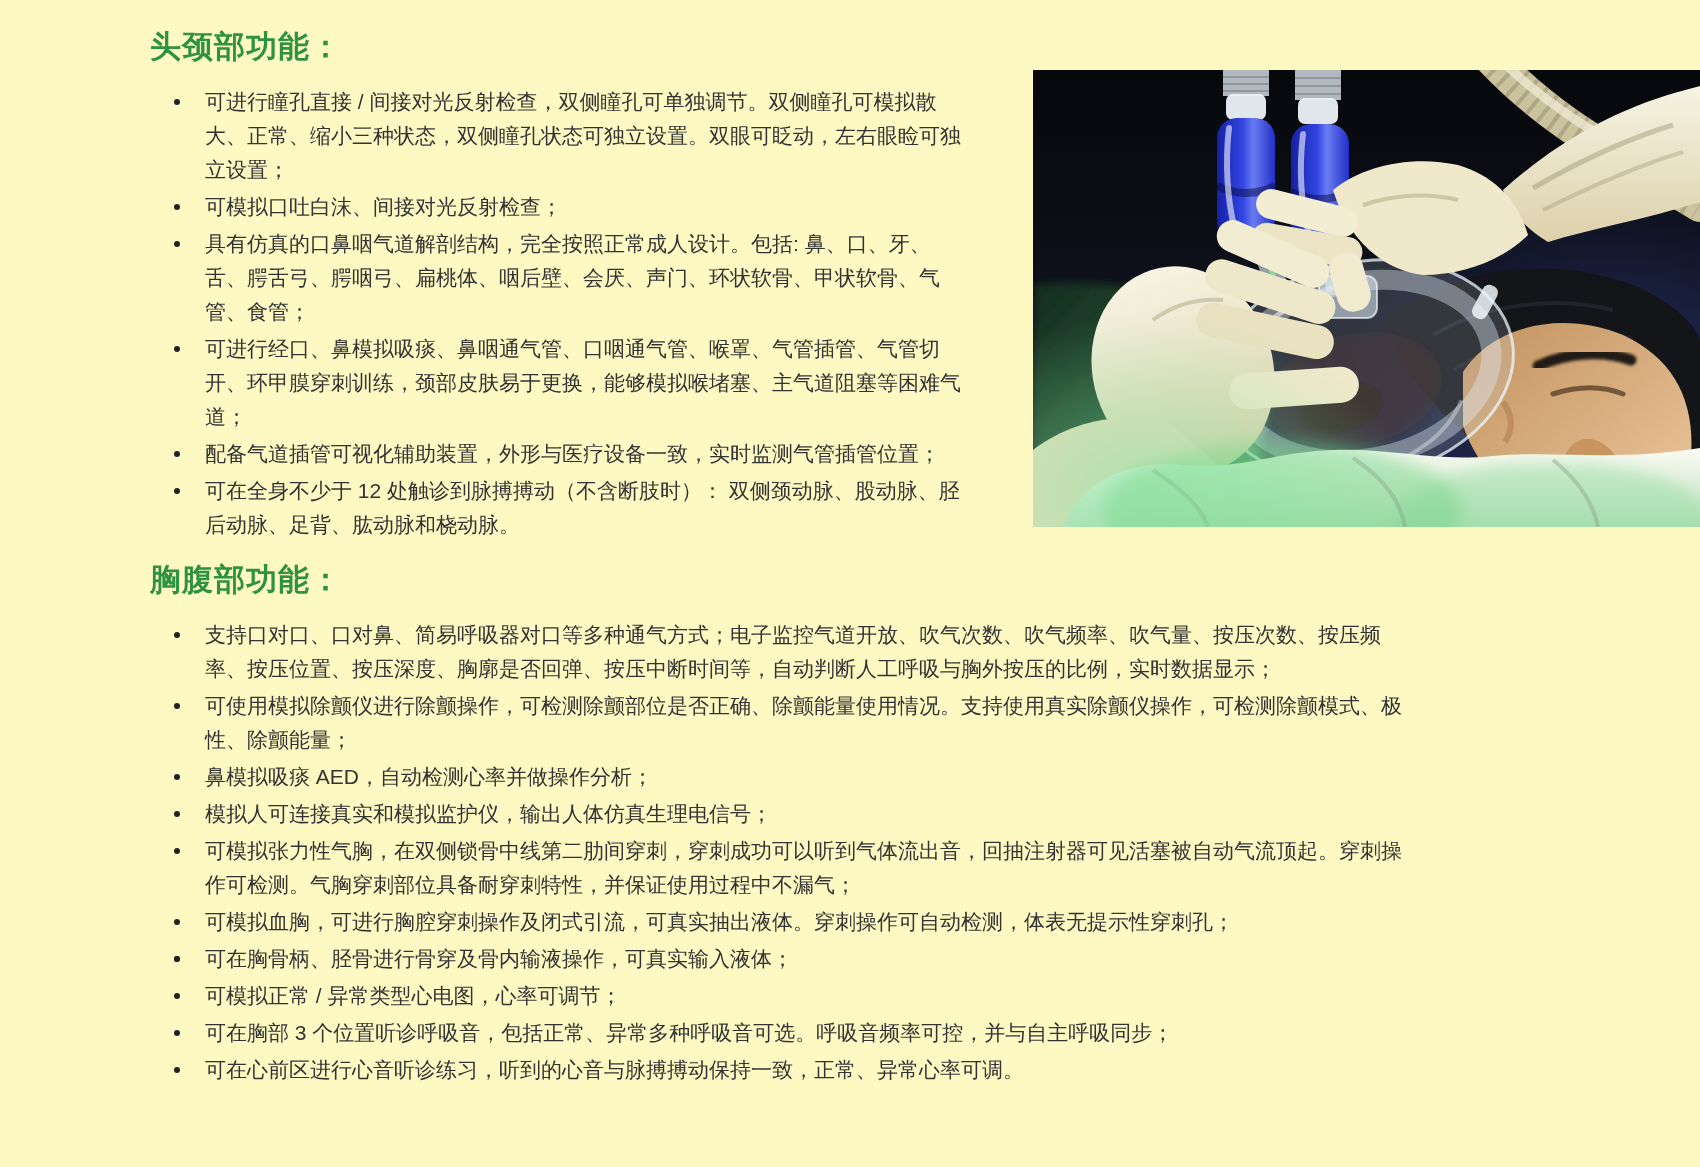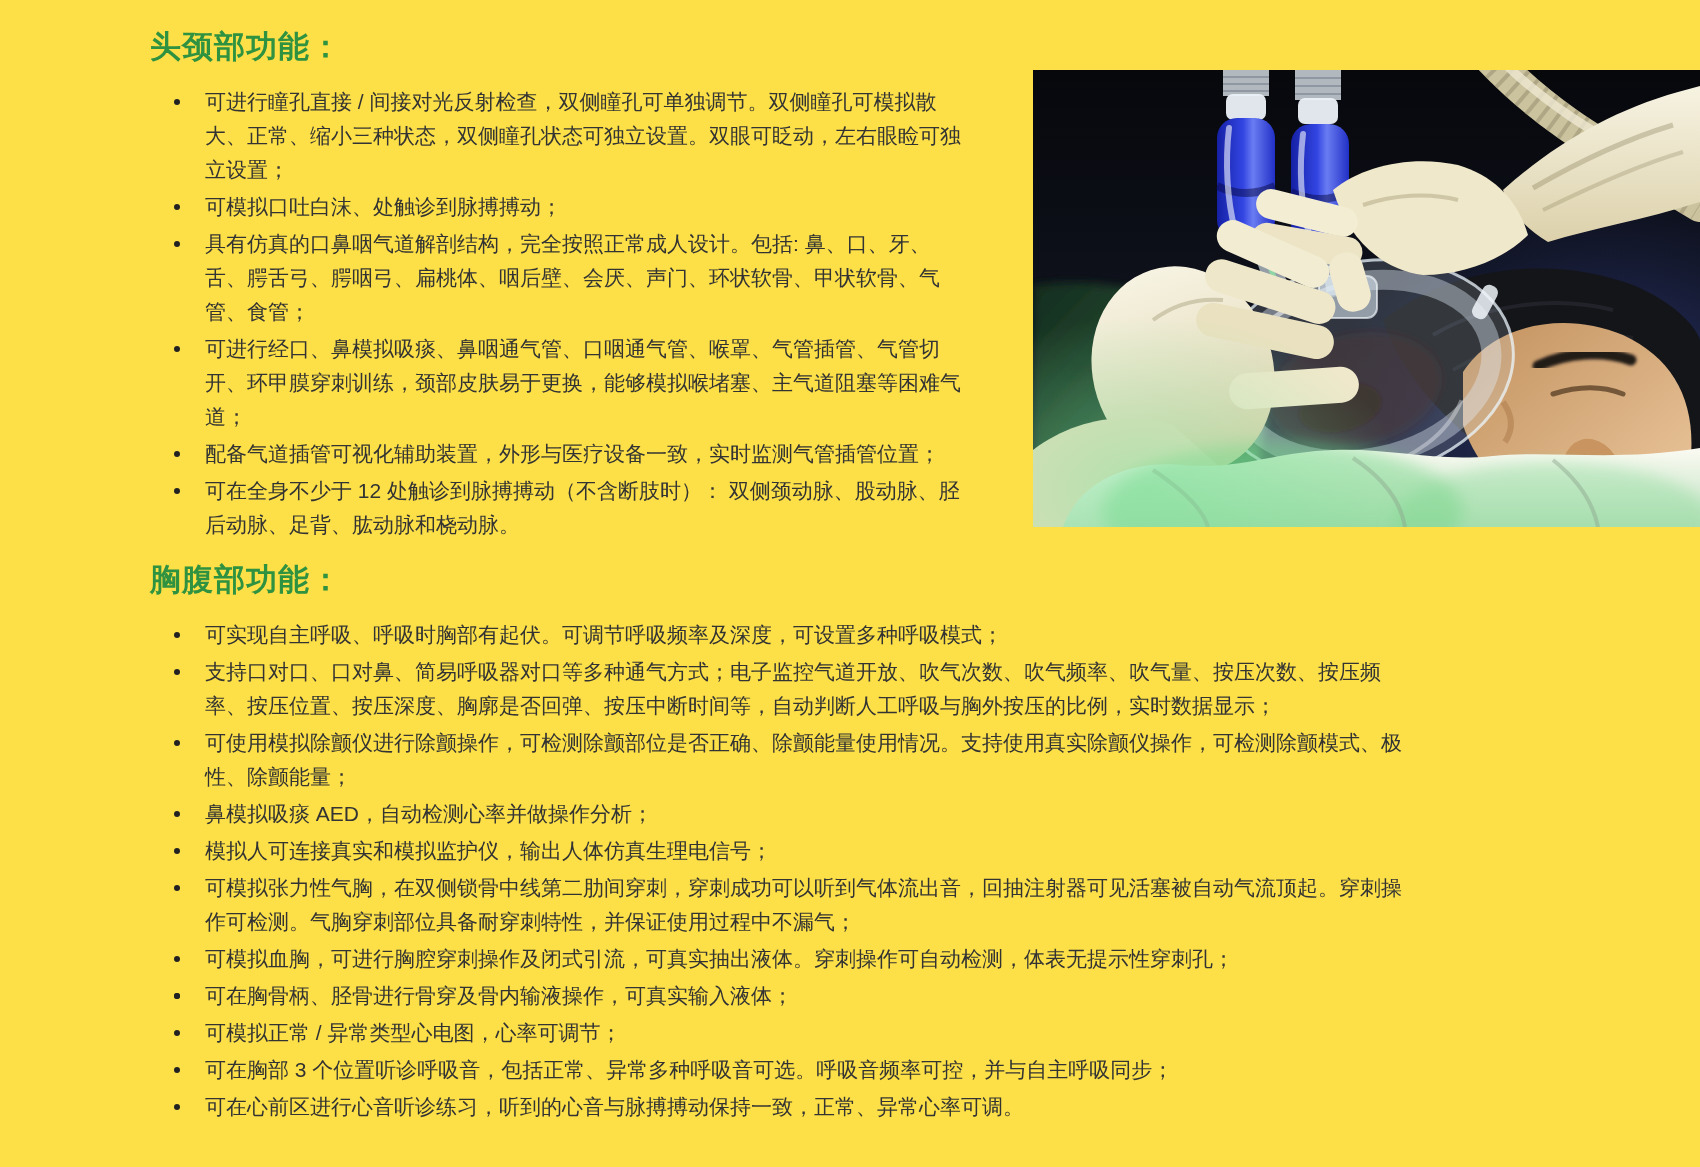--- a/index.html
+++ b/index.html
@@ -1,19 +1,19 @@
 <!DOCTYPE html>
 <html><head>
 <meta charset="utf-8">
 <style>
   html,body{margin:0;padding:0;background:#ffffff;}
   .page{
     position:relative;
     width:1700px;height:1167px;
-    background:#fde047;
+    background:#fef9c3;
     font-family:"Liberation Sans","DejaVu Sans",sans-serif;
     color:#333333;
     overflow:hidden;
   }
   .content{padding:26px 0 0 150px;}
   h2.sec-heading{
     font-size:31px;
     font-weight:700;
     color:#2f9240;
     margin:0 0 12px 0;
@@ -42,30 +42,29 @@
 </style>
 </head>
 <body>
 
 <div class="page">
   <div class="content">
 
     <h2 class="sec-heading">头颈部功能：</h2>
     <ul class="feat sec1-list">
       <li><span class="dot"></span><span>可进行瞳孔直接 / 间接对光反射检查，双侧瞳孔可单独调节。双侧瞳孔可模拟散大、正常、缩小三种状态，双侧瞳孔状态可独立设置。双眼可眨动，左右眼睑可独立设置；</span></li>
-      <li><span class="dot"></span><span>可模拟口吐白沫、处触诊到脉搏搏动；</span></li>
+      <li><span class="dot"></span><span>可模拟口吐白沫、间接对光反射检查；</span></li>
       <li><span class="dot"></span><span>具有仿真的口鼻咽气道解剖结构，完全按照正常成人设计。包括: 鼻、口、牙、舌、腭舌弓、腭咽弓、扁桃体、咽后壁、会厌、声门、环状软骨、甲状软骨、气管、食管；</span></li>
       <li><span class="dot"></span><span>可进行经口、鼻模拟吸痰、鼻咽通气管、口咽通气管、喉罩、气管插管、气管切开、环甲膜穿刺训练，颈部皮肤易于更换，能够模拟喉堵塞、主气道阻塞等困难气道；</span></li>
       <li><span class="dot"></span><span>配备气道插管可视化辅助装置，外形与医疗设备一致，实时监测气管插管位置；</span></li>
       <li><span class="dot"></span><span>可在全身不少于 12 处触诊到脉搏搏动（不含断肢时）： 双侧颈动脉、股动脉、胫后动脉、足背、肱动脉和桡动脉。</span></li>
     </ul>
 
     <h2 class="sec-heading second">胸腹部功能：</h2>
     <ul class="feat sec2-list">
-      <li><span class="dot"></span><span>可实现自主呼吸、呼吸时胸部有起伏。可调节呼吸频率及深度，可设置多种呼吸模式；</span></li>
       <li><span class="dot"></span><span>支持口对口、口对鼻、简易呼吸器对口等多种通气方式；电子监控气道开放、吹气次数、吹气频率、吹气量、按压次数、按压频率、按压位置、按压深度、胸廓是否回弹、按压中断时间等，自动判断人工呼吸与胸外按压的比例，实时数据显示；</span></li>
       <li><span class="dot"></span><span>可使用模拟除颤仪进行除颤操作，可检测除颤部位是否正确、除颤能量使用情况。支持使用真实除颤仪操作，可检测除颤模式、极性、除颤能量；</span></li>
       <li><span class="dot"></span><span>鼻模拟吸痰 AED，自动检测心率并做操作分析；</span></li>
       <li><span class="dot"></span><span>模拟人可连接真实和模拟监护仪，输出人体仿真生理电信号；</span></li>
       <li><span class="dot"></span><span>可模拟张力性气胸，在双侧锁骨中线第二肋间穿刺，穿刺成功可以听到气体流出音，回抽注射器可见活塞被自动气流顶起。穿刺操作可检测。气胸穿刺部位具备耐穿刺特性，并保证使用过程中不漏气；</span></li>
       <li><span class="dot"></span><span>可模拟血胸，可进行胸腔穿刺操作及闭式引流，可真实抽出液体。穿刺操作可自动检测，体表无提示性穿刺孔；</span></li>
       <li><span class="dot"></span></li>
       <li><span class="dot"></span><span>可在胸骨柄、胫骨进行骨穿及骨内输液操作，可真实输入液体；</span></li>
       <li><span class="dot"></span><span>可模拟正常 / 异常类型心电图，心率可调节；</span></li>
       <li><span class="dot"></span><span>可在胸部 3 个位置听诊呼吸音，包括正常、异常多种呼吸音可选。呼吸音频率可控，并与自主呼吸同步；</span></li>

